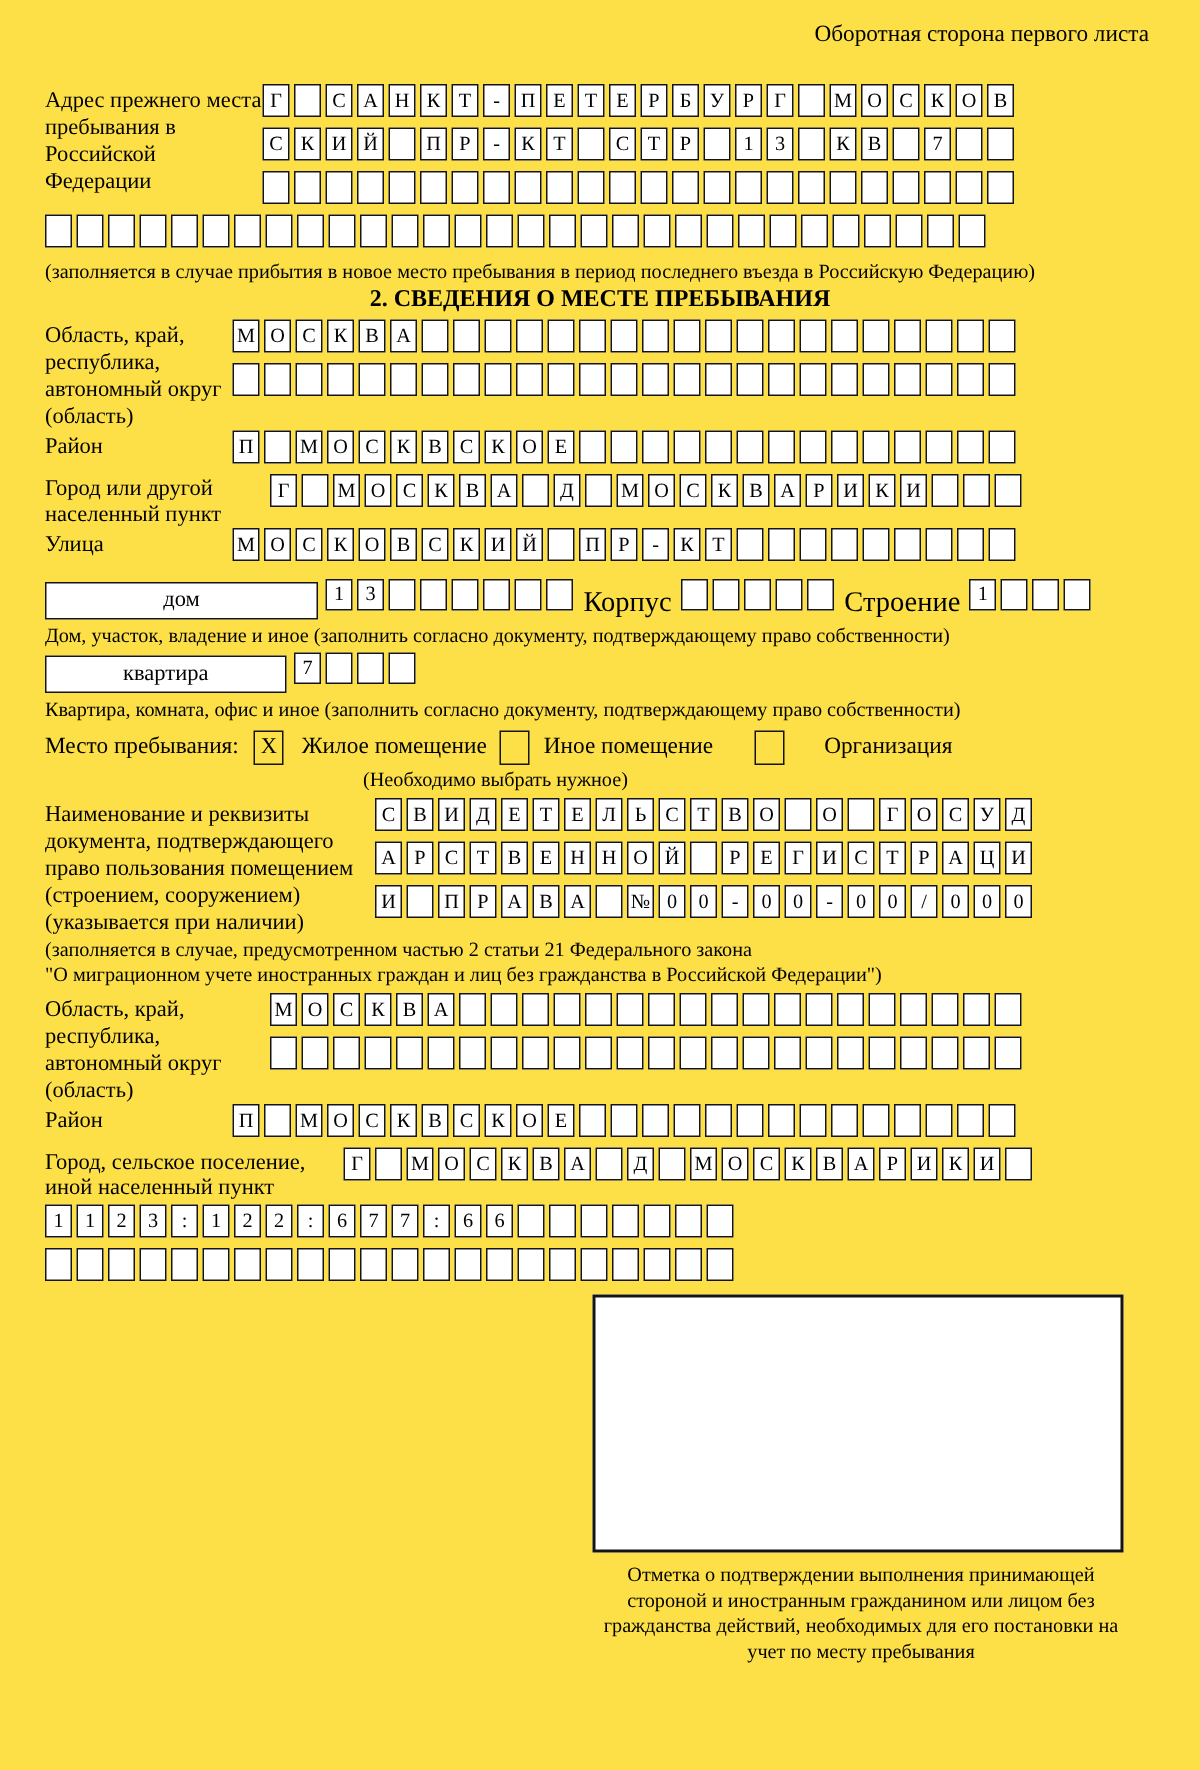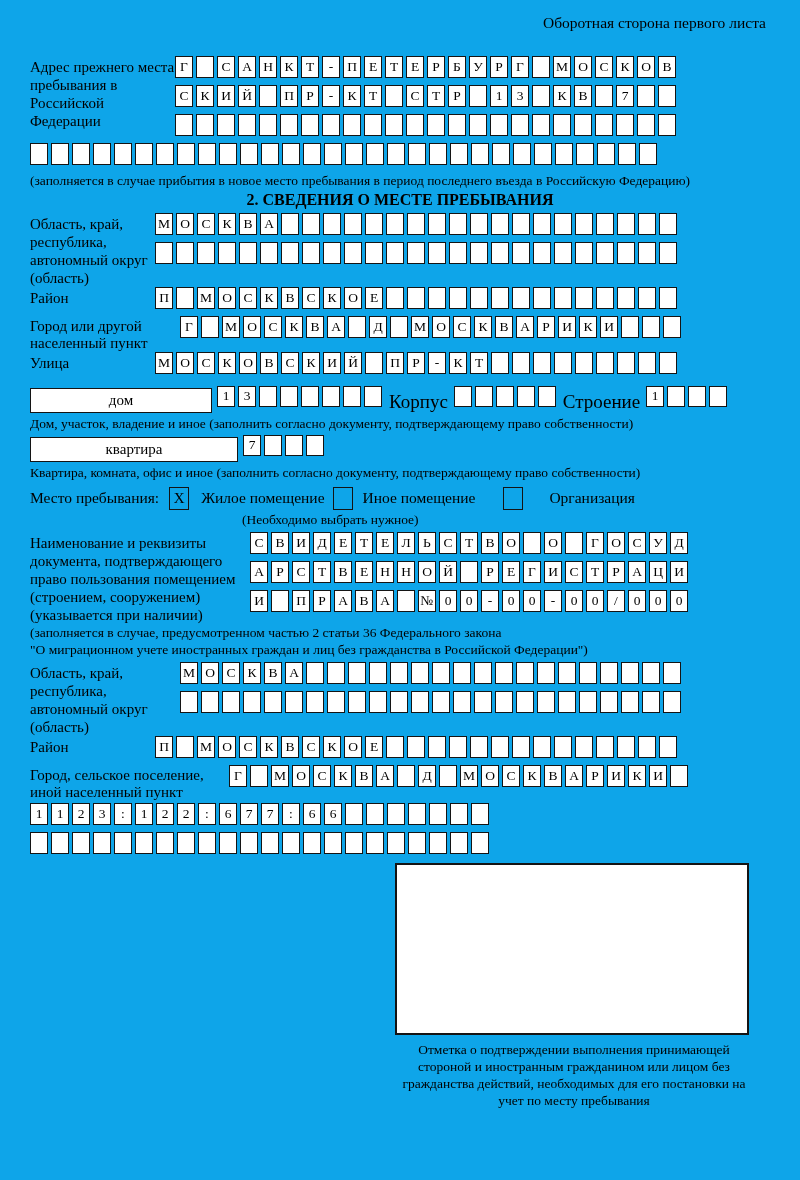--- a/index.html
+++ b/index.html
@@ -2,21 +2,21 @@
 <html><head>
 <meta charset="utf-8">
 <style>
   * { box-sizing: border-box; margin: 0; padding: 0; }
   html, body { background: #fff; }
   body {
     width: 800px; height: 1180px;
     font-family: "Liberation Serif", "DejaVu Serif", serif;
     color: #000;
   }
-  .page { width: 800px; height: 1180px; padding: 14px 30px 0 30px; overflow: hidden; background: #0ea5e9; }
+  .page { width: 800px; height: 1180px; padding: 14px 30px 0 30px; overflow: hidden; background: #fde047; }
   .header-note { text-align: right; font-size: 15.5px; padding-right: 4px; }
 
   .field { display: flex; align-items: flex-start; }
   .label { font-size: 15px; line-height: 18px; padding-top: 2px; flex: 0 0 auto; }
   .w145 { width: 145px; } .w125 { width: 125px; } .w150 { width: 150px; }
   .w199 { width: 199px; } .w220 { width: 220px; }
   .lh17 { line-height: 17px; }
 
   .box-row { display: flex; height: 23px; margin-bottom: 6px; flex: 0 0 auto; }
   .cell {
@@ -26,21 +26,21 @@
   }
   .caption { font-size: 13.5px; line-height: 17px; }
   .center { text-align: left; }
   .section-title { text-align: center; font-weight: bold; font-size: 16px; margin: 2px 0 4px 0; }
 
   .named-row { display: flex; align-items: center; margin-top: 6px; height: 26px; }
   .house-box {
     border: 1.6px solid #141414; height: 25px; text-align: center;
     font-size: 15px; line-height: 22px; margin-right: 5px; flex: 0 0 auto; background: #fff;
   }
-  .w-dom { width: 182px; } .w-kv { width: 208px; }
+  .w-dom { width: 182px; } .w-kv { width: 161px; }
   .inline-label { font-size: 19px; padding: 3px 6px 0 4px; flex: 0 0 auto; }
 
   .mesto-row { display: flex; align-items: flex-start; margin-top: 6px; height: 24px; font-size: 15.5px; }
   .checkbox {
     width: 20px; height: 23px; border: 1.6px solid #141414;
     display: flex; align-items: center; justify-content: center; font-size: 15px; flex: 0 0 auto;
   }
   .mesto-row .opt { padding-top: 2px; }
   .ml8{margin-left:8px;} .ml10{margin-left:10px;} .ml12{margin-left:12px;} .ml26{margin-left:26px;} .ml28{margin-left:28px;}
 
@@ -449,21 +449,21 @@
           <div class="cell">0</div>
           <div class="cell">0</div>
           <div class="cell">/</div>
           <div class="cell">0</div>
           <div class="cell">0</div>
           <div class="cell">0</div>
         </div>
     </div>
   </div>
 
-  <div class="caption center">(заполняется в случае, предусмотренном частью 2 статьи 36 Федерального закона</div>
+  <div class="caption center">(заполняется в случае, предусмотренном частью 2 статьи 21 Федерального закона</div>
   <div class="caption center">"О миграционном учете иностранных граждан и лиц без гражданства в Российской Федерации")</div>
 
   <div class="field mt4">
     <div class="label w150">Область, край, республика, автономный округ (область)</div>
     <div>
       <div class="box-row">
           <div class="cell">М</div>
           <div class="cell">О</div>
           <div class="cell">С</div>
           <div class="cell">К</div>

